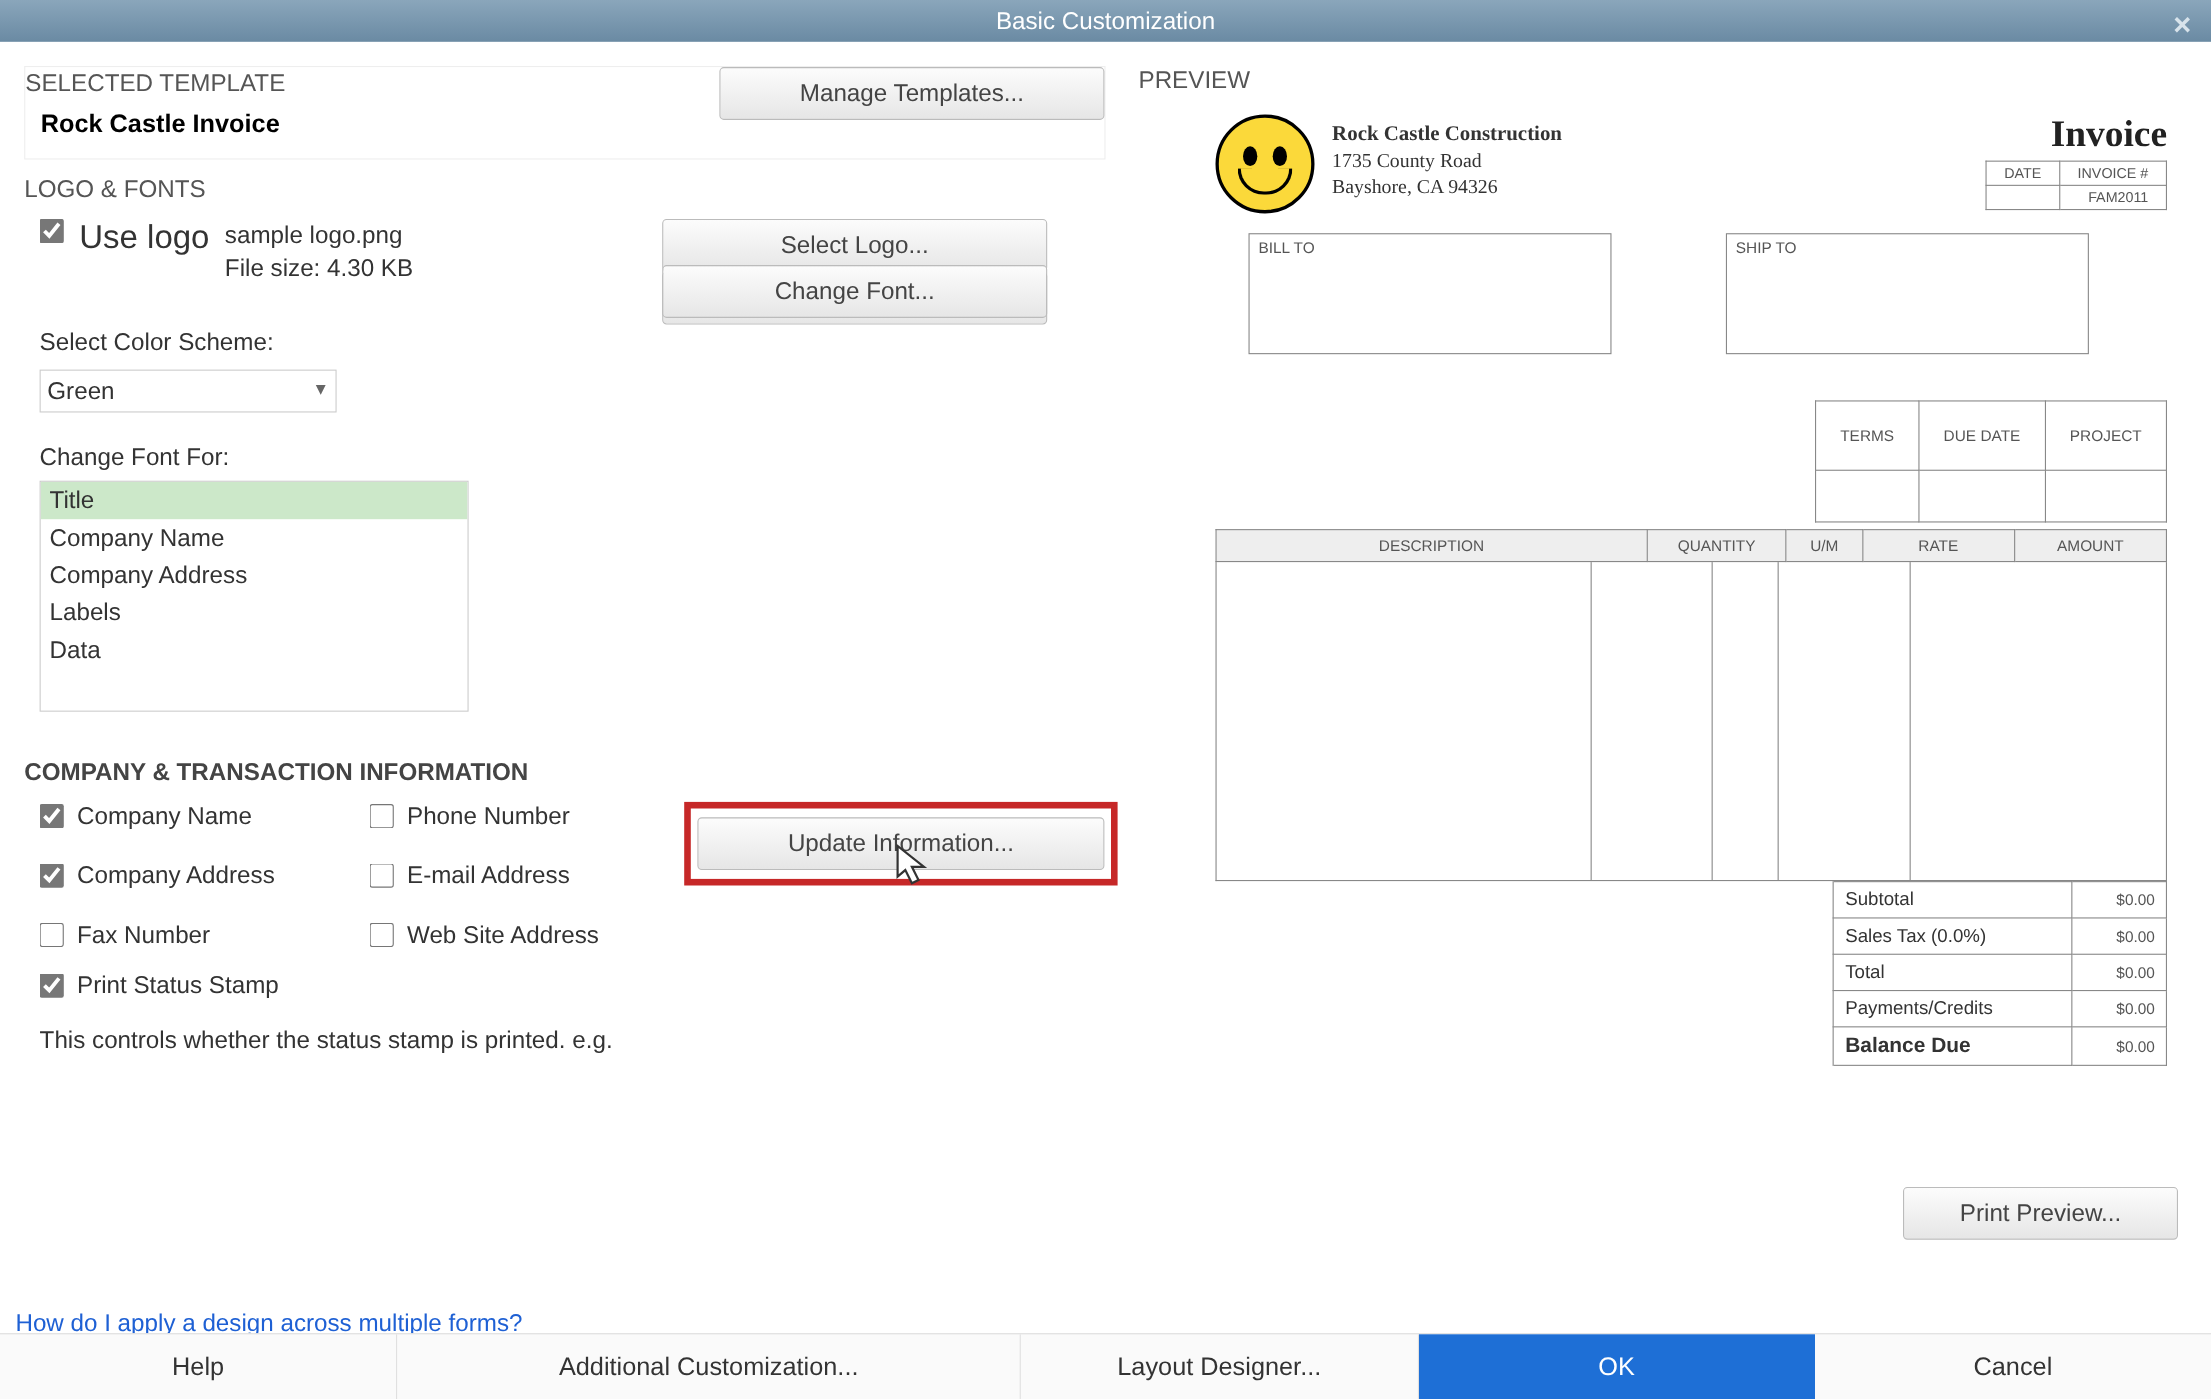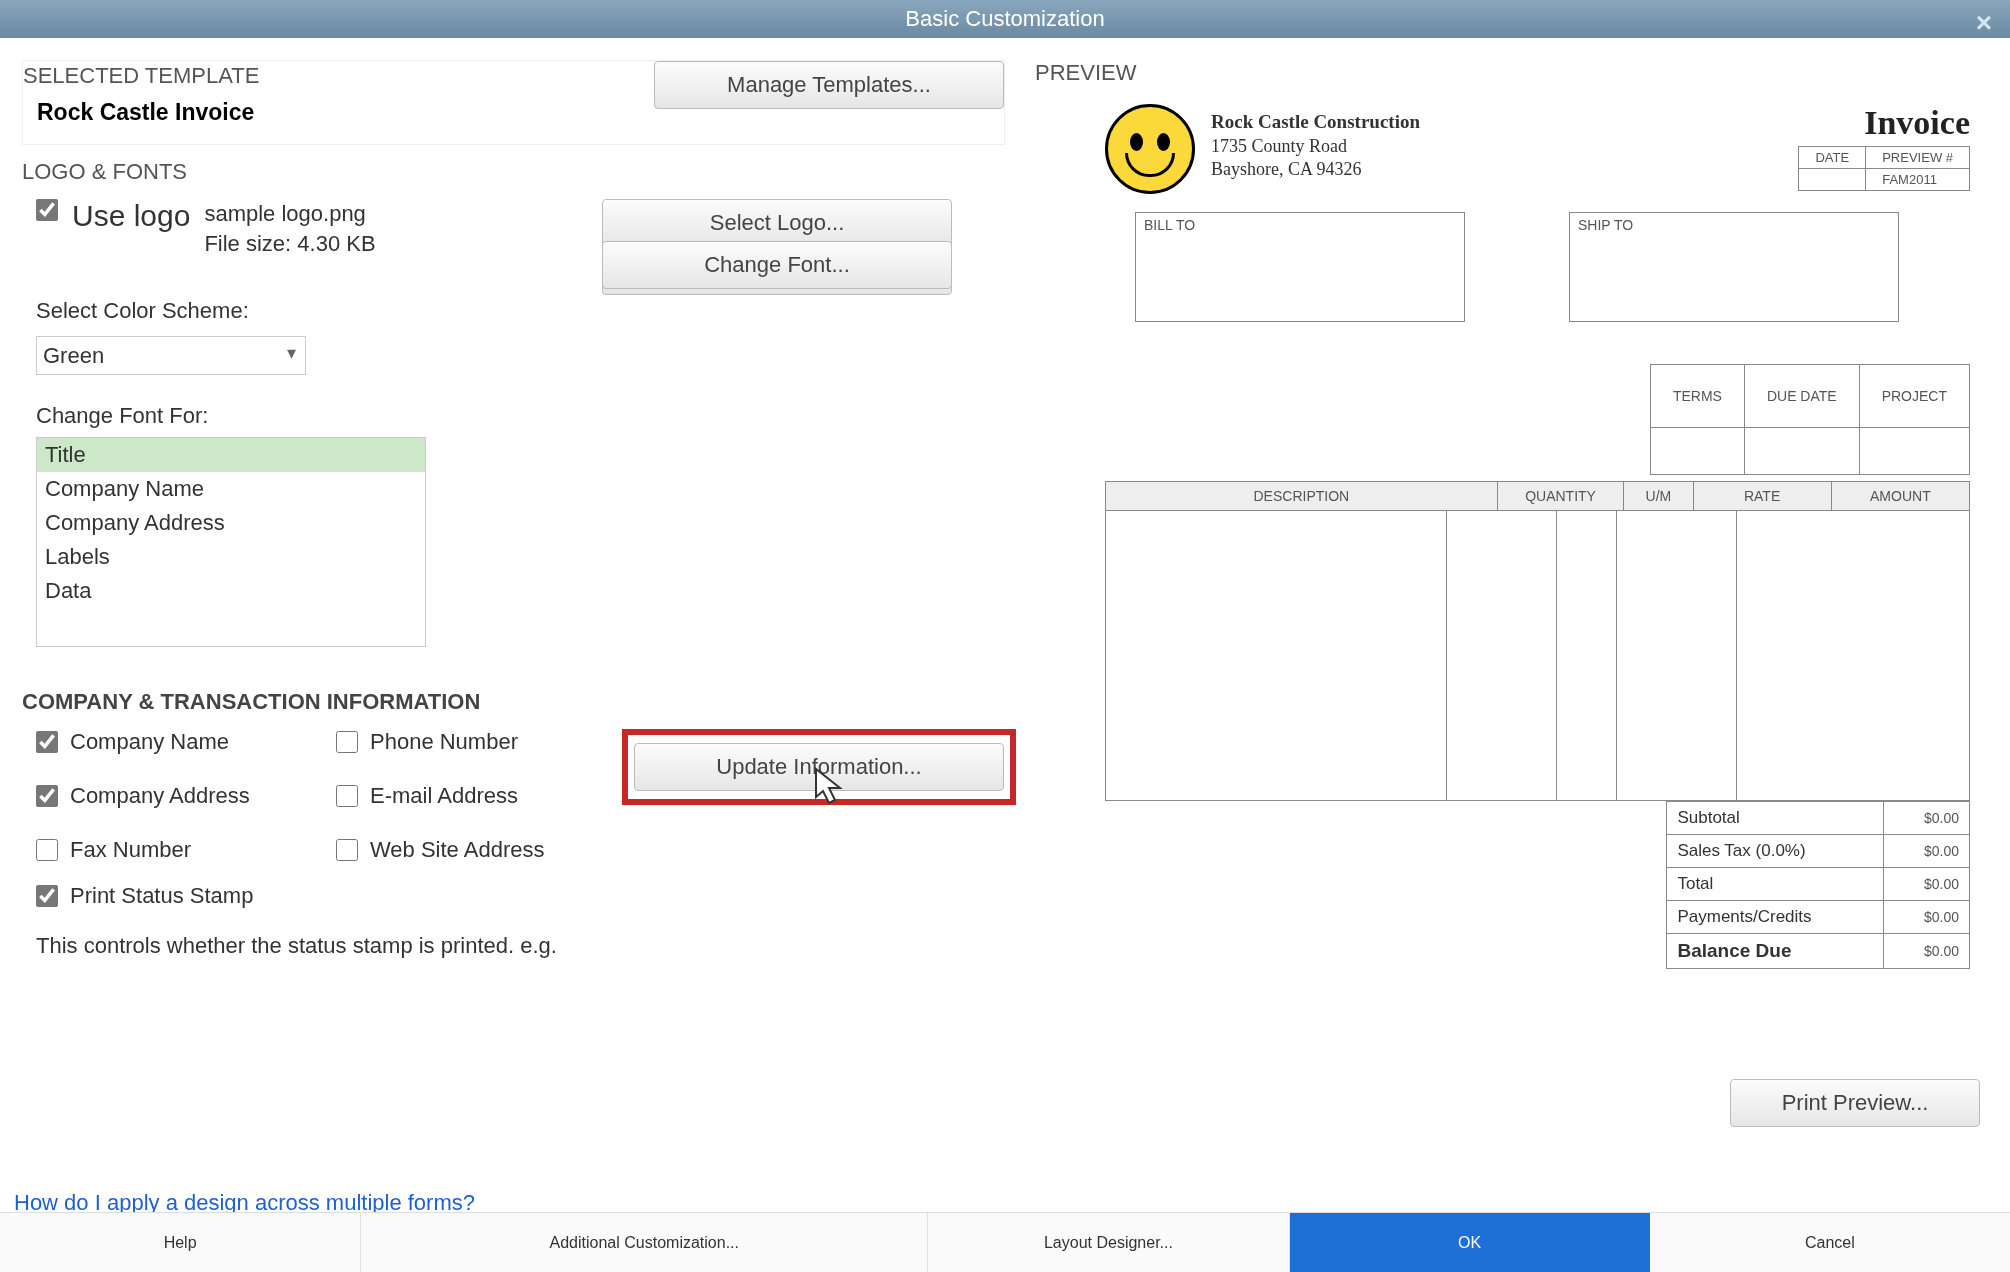--- a/index.html
+++ b/index.html
@@ -60,21 +60,21 @@
 .smiley::before, .smiley::after { content: ""; position: absolute; width: 13px; height: 18px; background: #000; border-radius: 50%; top: 26px; }
 .smiley::before { left: 22px; }
 .smiley::after { right: 22px; }
 .smiley .mouth { position: absolute; width: 50px; height: 24px; border: 3px solid #000; border-top: none; border-radius: 0 0 50px 50px; left: 17px; top: 46px; }
 .co-text { font-family: "Times New Roman", serif; font-size: 18px; color: #333; line-height: 1.3; padding-top: 6px; }
 .co-name { font-weight: bold; font-size: 19px; }
 
 .inv-title-block { text-align: right; }
 .inv-title { font-family: "Times New Roman", serif; font-weight: bold; font-size: 34px; color: #222; margin-bottom: 4px; }
 .mini-table { border-collapse: collapse; }
-.mini-table td { border: 1px solid #888; font-size: 13px; text-align: left; padding: 3px 16px; color: #555; }
+.mini-table td { border: 1px solid #888; font-size: 13px; text-align: right; padding: 3px 16px; color: #555; }
 .mini-table .lbl { font-weight: 500; }
 
 .addr-row { display: flex; gap: 104px; margin-top: 18px; margin-left: 30px; }
 .addr-box { border: 1px solid #888; width: 330px; height: 110px; font-size: 14px; padding: 4px 8px; color: #555; }
 
 .terms-row { display: flex; justify-content: flex-end; margin-top: 42px; }
 .terms-row table { border-collapse: collapse; }
 .terms-row td { border: 1px solid #888; font-size: 14px; text-align: center; padding: 23px 22px; color: #555; }
 .terms-row .blank td { height: 24px; }
 
@@ -88,21 +88,21 @@
 .totals td { border: 1px solid #888; font-size: 17px; padding: 6px 10px; color: #333; }
 .totals .spacer { border-left: none; border-bottom: none; border-top: none; width: 520px; }
 .totals .lbl { width: 200px; }
 .totals .val { text-align: right; font-size: 14px; color: #555; width: 80px; }
 .totals .bal .lbl { font-weight: bold; font-size: 19px; }
 
 .print-prev { text-align: right; margin-top: 110px; padding-right: 10px; }
 .print-prev .btn { width: 250px; display: inline-block; }
 
 .footer { position: absolute; left: 0; right: 0; bottom: 0; display: flex; height: 60px; border-top: 1px solid #ddd; background: #fafafa; }
-.footer .fbtn { flex: 1; display: flex; align-items: center; justify-content: center; font-size: 16px; color: #333; border-right: 1px solid #e0e0e0; cursor: pointer; }
+.footer .fbtn { flex: 1; display: flex; align-items: center; justify-content: center; font-size: 23px; color: #333; border-right: 1px solid #e0e0e0; cursor: pointer; }
 .footer .fbtn.ok { background: #1e6fd6; color: #fff; border-right: none; }
 .footer .fbtn:last-child { border-right: none; }
 
 
 .font-list::-webkit-scrollbar { width: 22px; }
 .font-list::-webkit-scrollbar-track { background: #eee; }
 .font-list::-webkit-scrollbar-thumb { background: #888; border-radius: 3px; }
 .font-list::-webkit-scrollbar-button { background: #ddd; height: 22px; }
 </style>
 </head>
@@ -227,21 +227,21 @@
             <div>1735 County Road</div>
             <div>Bayshore, CA 94326</div>
           </div>
         </div>
         <div class="inv-title-block">
           <div class="inv-title">Invoice</div>
           <table class="mini-table">
             <tbody>
                 <tr>
                   <td class="lbl">DATE</td>
-                  <td class="lbl">PREVIEW #</td>
+                  <td class="lbl">INVOICE #</td>
                 </tr>
             <tr>
                   <td>&nbsp;</td>
                   <td>FAM2011</td>
                 </tr>
           </tbody>
             </table>
         </div>
       </div>
 

